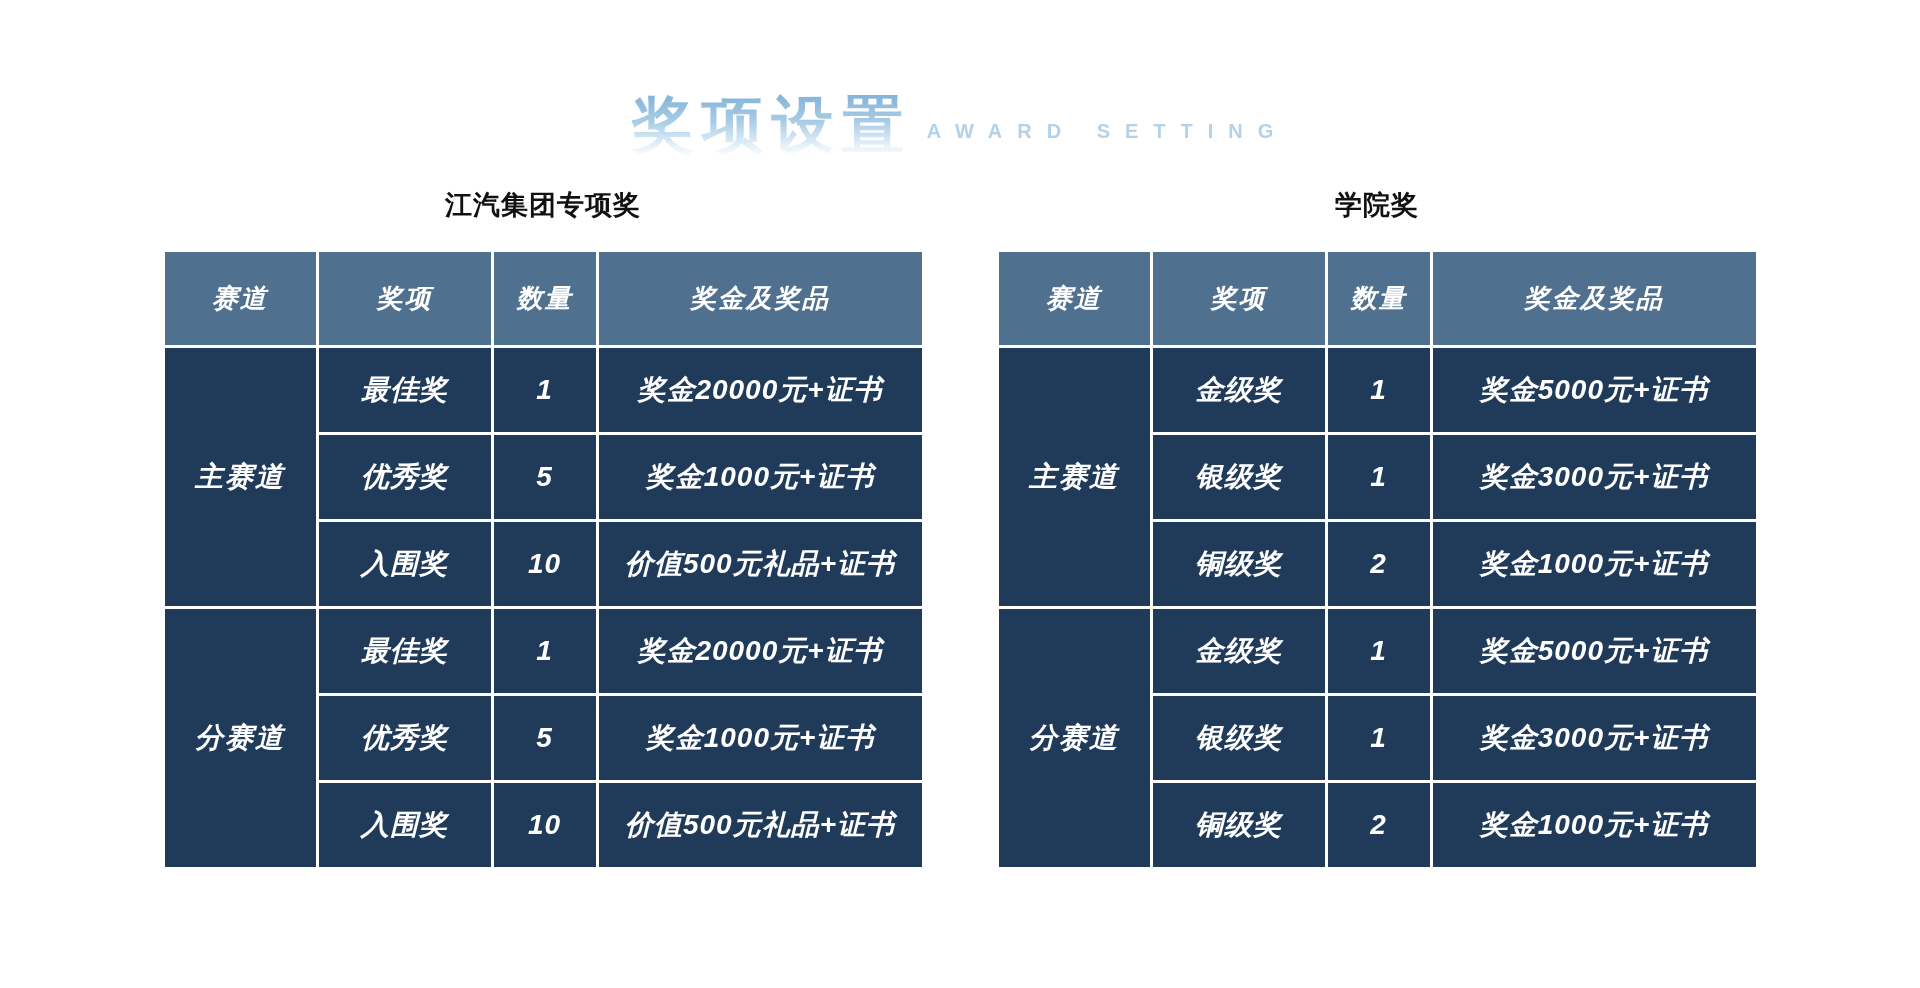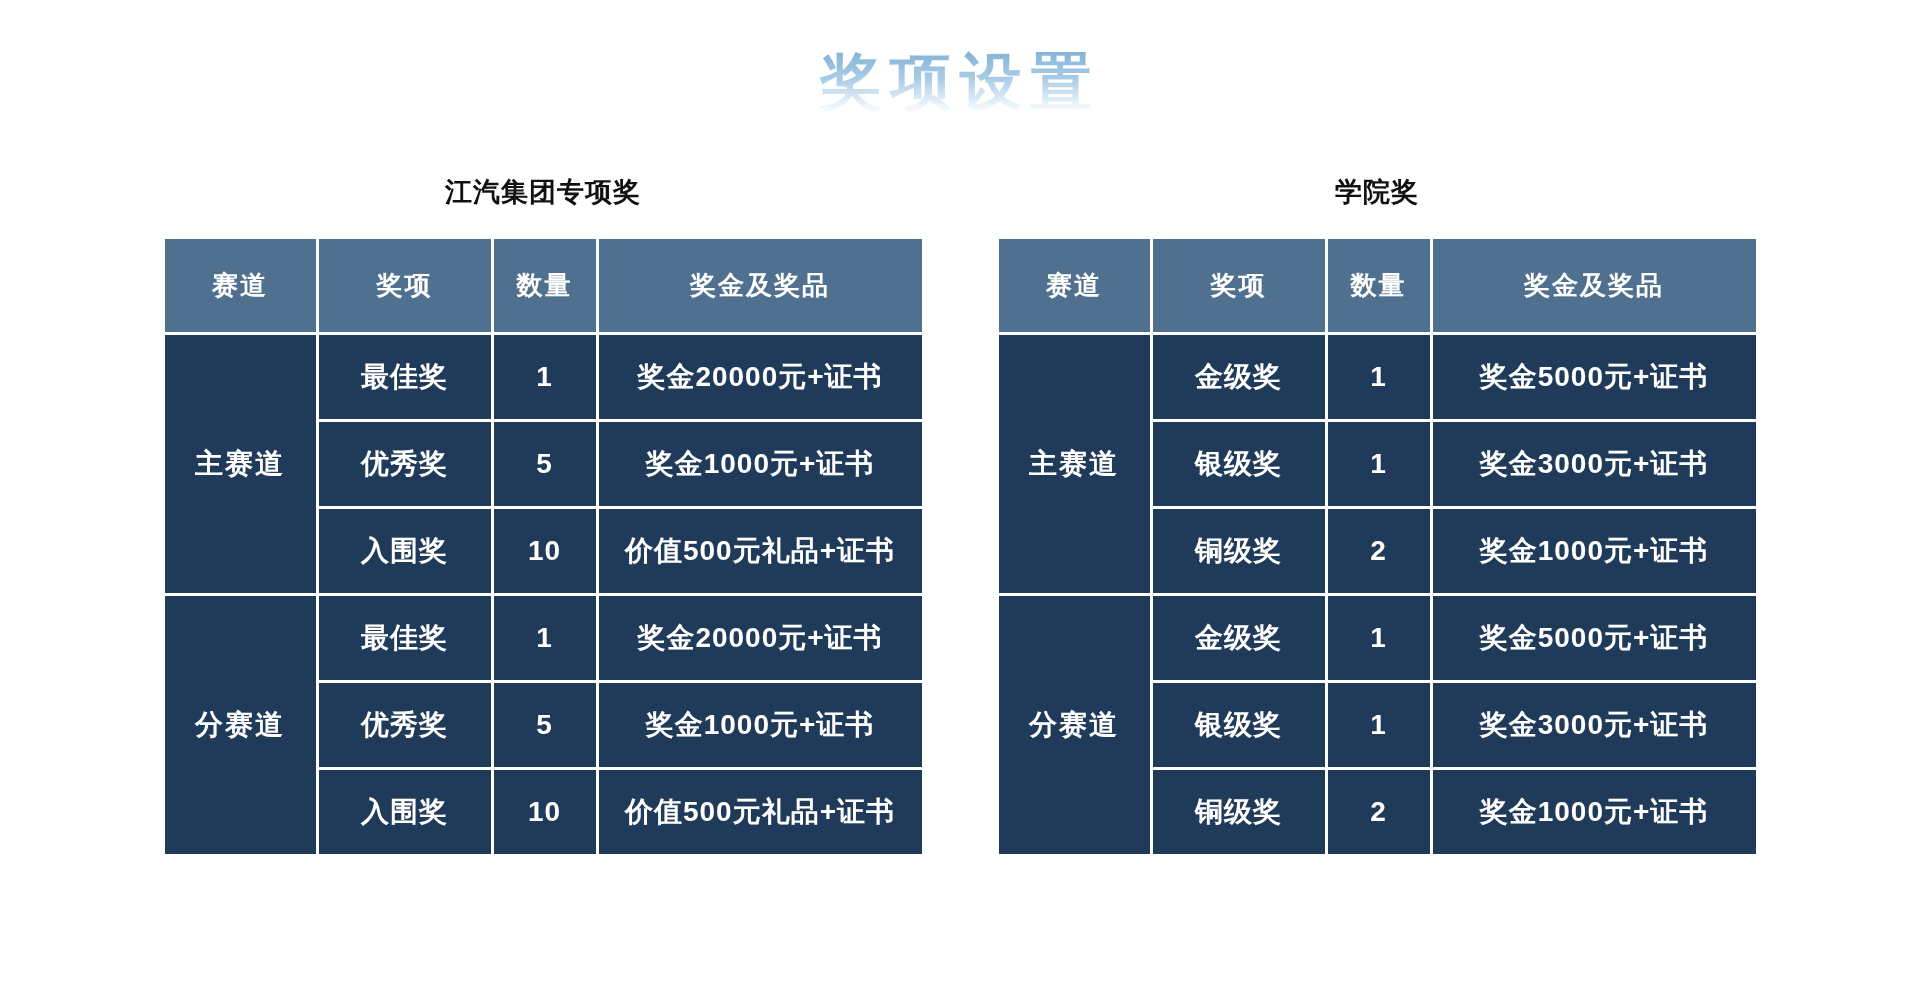--- a/index.html
+++ b/index.html
@@ -16,20 +16,21 @@
     display: flex;
     flex-direction: column;
     align-items: center;
     padding-top: 48px;
   }
   .title-block {
     display: flex;
     flex-direction: row;
     align-items: center;
     position: relative;
+    margin-top: 43px;
   }
   .title-zh {
     font-size: 62px;
     font-weight: bold;
     letter-spacing: 8px;
     background: linear-gradient(180deg,
       var(--title-gradient-top, #7fb0d4) 0%,
       #a9cce6 45%,
       #e8f3fa 82%,
       #ffffff 100%);
@@ -42,21 +43,21 @@
     margin-top: 12px;
     font-size: 20px;
     font-weight: bold;
     color: var(--title-en-color, #b3d2e9);
     letter-spacing: 15px;
     text-indent: 15px;
   }
   .tables-row {
     display: flex;
     gap: 71px;
-    margin-top: 58px;
+    margin-top: 28px;
   }
   .table-block {
     display: flex;
     flex-direction: column;
     align-items: center;
   }
   .table-title {
     font-size: 27px;
     font-weight: bold;
     color: var(--caption-color, #111111);
@@ -67,20 +68,21 @@
     border-collapse: collapse;
     table-layout: fixed;
   }
   th, td {
     border: 3px solid var(--cell-border, #ffffff);
     color: var(--text-color, #ffffff);
     text-align: center;
     vertical-align: middle;
     font-weight: bold;
     overflow: hidden;
+    font-style: italic;
   }
   th {
     background: var(--header-bg, #50708f);
     height: 96px;
     font-size: 26px;
     letter-spacing: 2px;
   }
   td {
     background: var(--body-bg, #203a59);
     height: 87px;
@@ -89,20 +91,21 @@
   }
   td.track-cell { letter-spacing: 2px; }
 </style>
 </head>
 <body>
 
 <div class="page">
 
   <div class="title-block">
     <h1 class="title-zh">奖项设置</h1>
+    <div class="title-en">AWARD SETTING</div>
   </div>
 
   <div class="tables-row">
 
     <section class="table-block">
       <h2 class="table-title">江汽集团专项奖</h2>
       <table>
         <colgroup>
           <col style="width:154px">
           <col style="width:175px">

